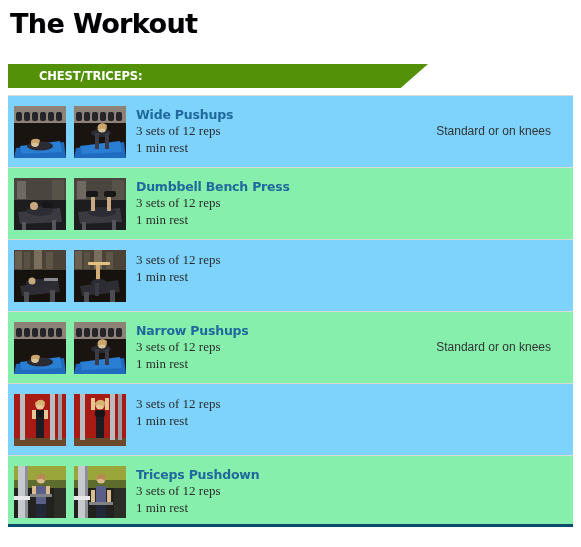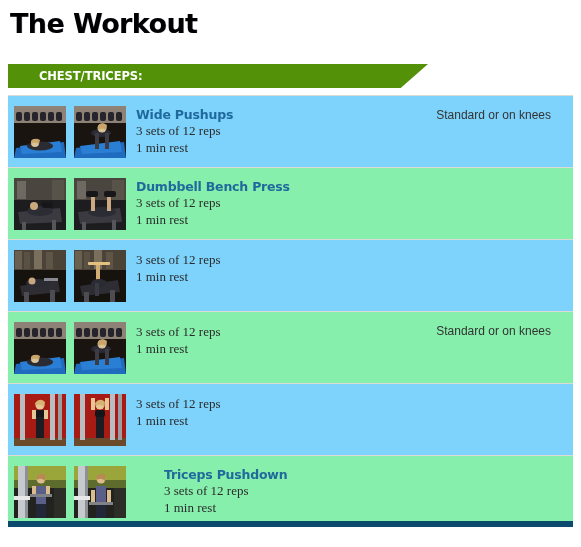--- a/index.html
+++ b/index.html
@@ -79,22 +79,21 @@
     height: 72px;
     box-sizing: border-box;
     border-top: 1px solid #dddad4;
     background: #86efac;
     padding-left: 6px;
   }
   .exercise-row.shaded {
     background: #7dd3fc;
   }
   .exercise-row:last-child {
-    border-bottom: 6px solid #0c4a6e;
-    gap: 28px;
+    border-bottom: 3px solid #0c4a6e;
   }
 
   .thumb-group {
     display: flex;
     gap: 8px;
     padding-top: 10px;
     flex: 0 0 auto;
   }
   .thumb {
     width: 52px;
@@ -127,21 +126,21 @@
   .exercise-detail {
     display: block;
     font-family: Liberation Serif, serif;
     font-size: 13px;
     line-height: 17px;
     color: #2b2b2b;
   }
 
   .exercise-note {
     flex: 0 0 auto;
-    padding-top: 12px;
+    padding-top: 28px;
     padding-right: 22px;
     font-family: "Liberation Sans", sans-serif;
     font-size: 12px;
     line-height: 15px;
     color: #333333;
     white-space: nowrap;
     text-align: right;
   }
 </style>
 </head>
@@ -335,20 +334,21 @@
       <polygon points="6,40 46,35 48,46 8,48" fill="#2a7fd4"></polygon>
       <ellipse cx="27" cy="27" rx="10" ry="4" fill="#2b2b33"></ellipse>
            <rect x="21" y="27" width="4" height="16" fill="#3c3c46"></rect>
            <rect x="31" y="27" width="4" height="16" fill="#3c3c46"></rect>
            <circle cx="28" cy="22" r="4.5" fill="#d9c49a"></circle>
            <path d="M24 20 q4 -5 9 -1 l-1 5 q-4 -3 -8 0 z" fill="#c9a56a"></path>
     </svg>
           </span>
     </div>
     <div class="exercise-text">
+      <a class="exercise-name" href="#">Narrow Pushups</a>
       <span class="exercise-detail">3 sets of 12 reps</span>
       <span class="exercise-detail">1 min rest</span>
     </div>
     <div class="exercise-note">Standard or on knees</div>
   </li>
       <li class="exercise-row shaded">
     <div class="thumb-group">
       <span class="thumb">
             <svg width="52" height="52" viewBox="0 0 52 52">
       <rect width="52" height="52" fill="#8f1410"></rect>

